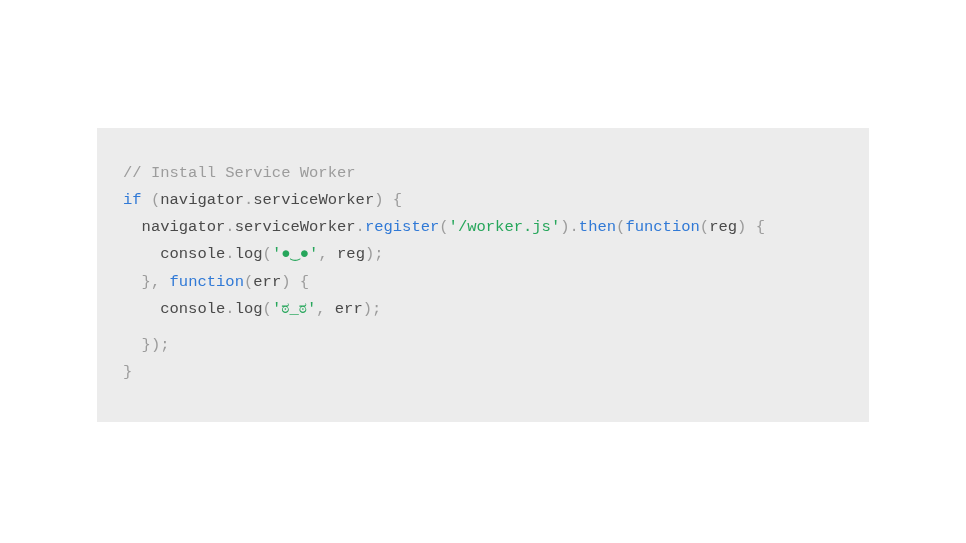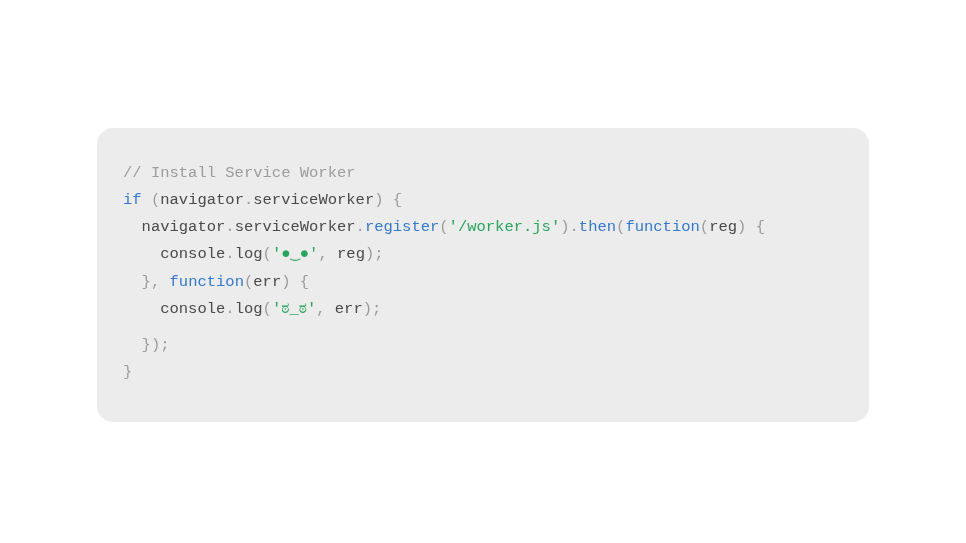--- a/index.html
+++ b/index.html
@@ -8,21 +8,21 @@
       height: 543px;
       background: #ffffff;
       display: flex;
       align-items: flex-start;
       justify-content: center;
       padding-top: 128px;
     }
     .code-block {
       width: 772px;
       background: #ececec;
-      border-radius: 16px;
+      border-radius: 0;
       padding: 32px 26px 36px 26px;
       font-family: "SFMono-Regular", Consolas, "Liberation Mono", Menlo, Courier, monospace;
       font-size: 15.5px;
       line-height: 1.75;
       color: #4a4a4a;
       white-space: pre;
     }
     .tok-comment { color: #9c9c9c; }
     .tok-keyword { color: #3079d6; }
     .tok-plain   { color: #4a4a4a; }

